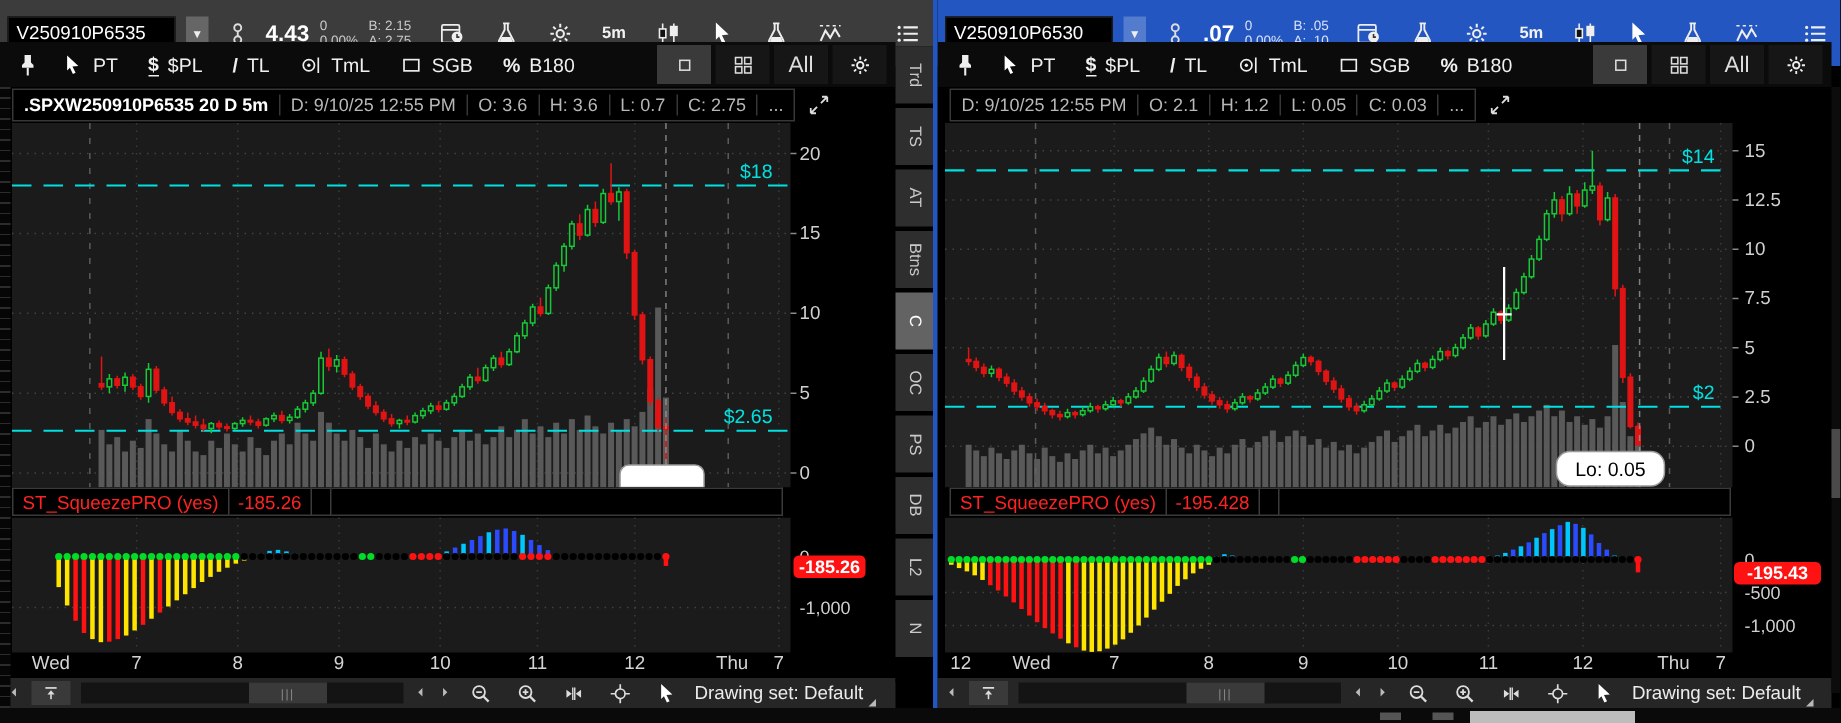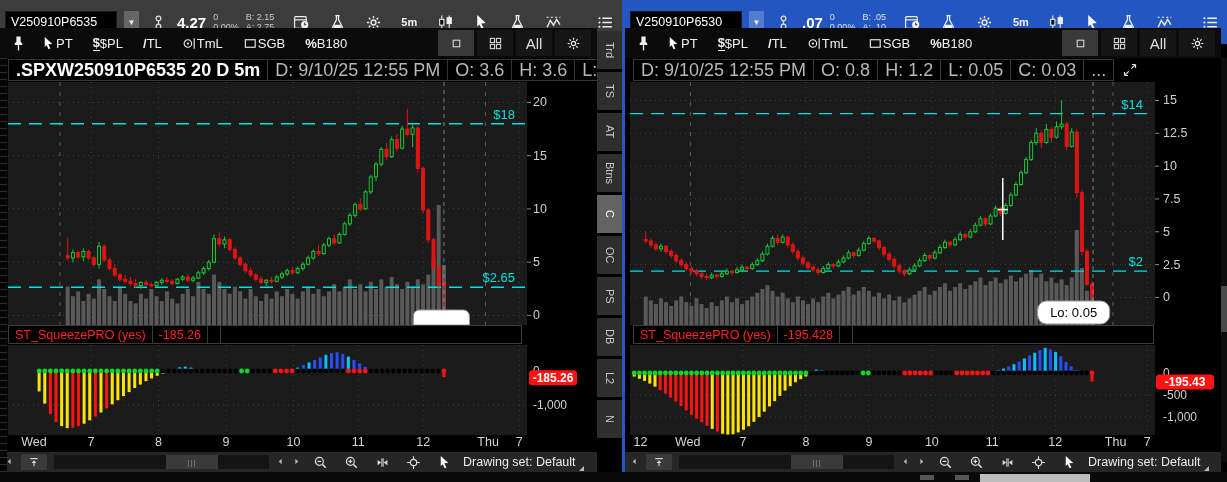--- a/index.html
+++ b/index.html
@@ -19,30 +19,30 @@
   .tb1icons{display:flex;align-items:center;gap:12px;margin-left:8px}
   .icobtn{position:relative;width:24px;height:24px;display:flex;align-items:center;justify-content:center}
   .icobtn svg{width:17px;height:17px}
   .tf{font-size:11px;font-weight:bold;color:#f2f2f2}
   .dd{position:absolute;right:1px;bottom:1px;width:0;height:0;border-left:5px solid transparent;border-bottom:5px solid #b9b9b9}
   .menuend{margin-left:auto}
   
   .tb2{position:absolute;top:28px;left:0;height:30px;background:#0b0b0b;display:flex;align-items:center;gap:2px;padding:0 6px;border-bottom:1px solid #000}
   #win-left .tb2{right:25px}
   #win-right .tb2{left:3px;right:6px}
-  .tool{display:flex;align-items:center;color:#f0f0f0;font-size:13px;padding:0 9px;height:24px;white-space:nowrap}
+  .tool{display:flex;align-items:center;gap:6px;color:#f0f0f0;font-size:13px;padding:0 9px;height:24px;white-space:nowrap}
   .tool svg{width:15px;height:15px}
   .glyph{font-size:13px;font-weight:bold;color:#f0f0f0}
   .gd{border-bottom:1px solid #f0f0f0}
   .minis{margin-left:auto;display:flex;gap:3px}
   .mini{width:36px;height:26px;display:flex;align-items:center;justify-content:center;background:#161616;color:#ddd;font-size:15px}
   .mini.hl{background:#3a3a3a}
   .mini svg{width:15px;height:15px}
   
-  .chead{position:absolute;top:59px;left:8px;height:22px;display:flex;align-items:center;color:#b8b8b8;font-size:18px}
+  .chead{position:absolute;top:59px;left:8px;height:22px;display:flex;align-items:center;color:#b8b8b8;font-size:12px}
   #win-right .chead{left:11px}
   .cheadbox{display:flex;border:1px solid #373737;background:#000;height:20px;align-items:center}
   .pill{padding:0 7px;border-right:1px solid #373737;white-space:nowrap}
   .pill:last-child{border-right:none}
   .pill.symb{color:#fff;font-weight:bold}
   .resz{margin-left:8px;width:16px;height:16px}
   
   .study-header{position:absolute;top:325px;left:8px;height:19px;display:flex;font-size:12.5px;color:#ff2222;background:#000}
   #win-right .study-header{left:11px}
   .shx{border:1px solid #3a3a3a;border-left-width:0;padding:0 6px;display:flex;align-items:center;white-space:nowrap}
@@ -85,21 +85,21 @@
   <div class="tb1">
     <div class="sym"><span>V250910P6535</span></div>
     <div class="symdd">▼</div>
     <span class="icobtn">
         <svg viewBox="0 0 16 16" xmlns="http://www.w3.org/2000/svg">
           <circle cx="8" cy="4.2" r="2.2" fill="none" stroke="#ddd" stroke-width="1.2"></circle>
           <circle cx="8" cy="11.8" r="2.2" fill="none" stroke="#ddd" stroke-width="1.2"></circle>
           <line x1="8" y1="6.2" x2="8" y2="9.8" stroke="#ddd" stroke-width="1.2"></line>
         </svg>
       </span>
-    <span class="price">4.27</span>
+    <span class="price">4.43</span>
     <div class="stack">
       <span>0</span>
       <span>0.00%</span>
     </div>
     <div class="stack">
       <span>B: 2.15</span>
       <span>A: 2.75</span>
     </div>
     <div class="tb1icons">
         <span class="icobtn">
@@ -888,21 +888,21 @@
               <path d="M8 1.8v2.2M8 12v2.2M1.8 8h2.2M12 8h2.2M3.6 3.6l1.5 1.5M10.9 10.9l1.5 1.5M12.4 3.6l-1.5 1.5M5.1 10.9l-1.5 1.5"></path>
             </g>
           </svg>
         </span>
       </span>
     </div>
 
   <div class="chead">
     <div class="cheadbox">
       <span class="pill">D: 9/10/25 12:55 PM</span>
-      <span class="pill">O: 0.8</span>
+      <span class="pill">O: 2.1</span>
       <span class="pill">H: 1.2</span>
       <span class="pill">L: 0.05</span>
       <span class="pill">C: 0.03</span>
       <span class="pill">...</span>
     </div>
     <span class="resz"><svg viewBox="0 0 16 16" xmlns="http://www.w3.org/2000/svg">
           <g stroke="#ddd" stroke-width="1.2" fill="none">
             <path d="M9.3 6.7L13.5 2.5M13.5 2.5H10M13.5 2.5V6M6.7 9.3L2.5 13.5M2.5 13.5H6M2.5 13.5V10"></path>
           </g>
         </svg></span>

